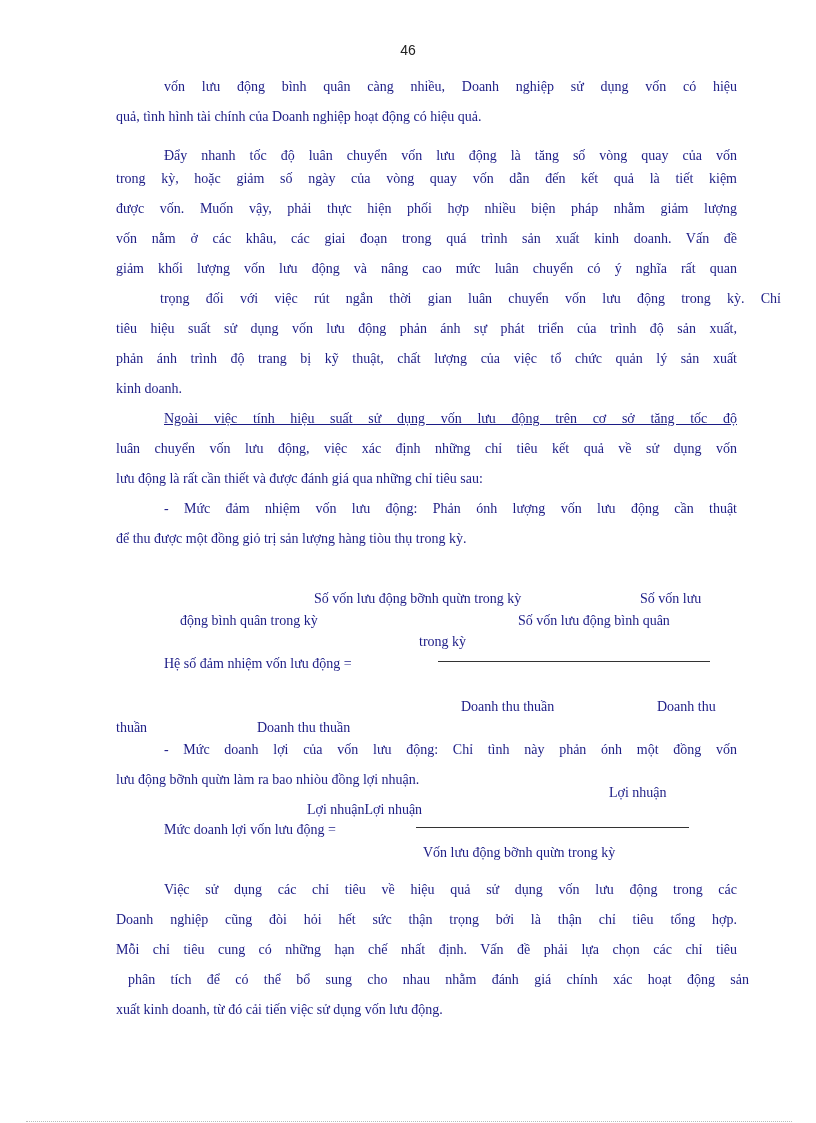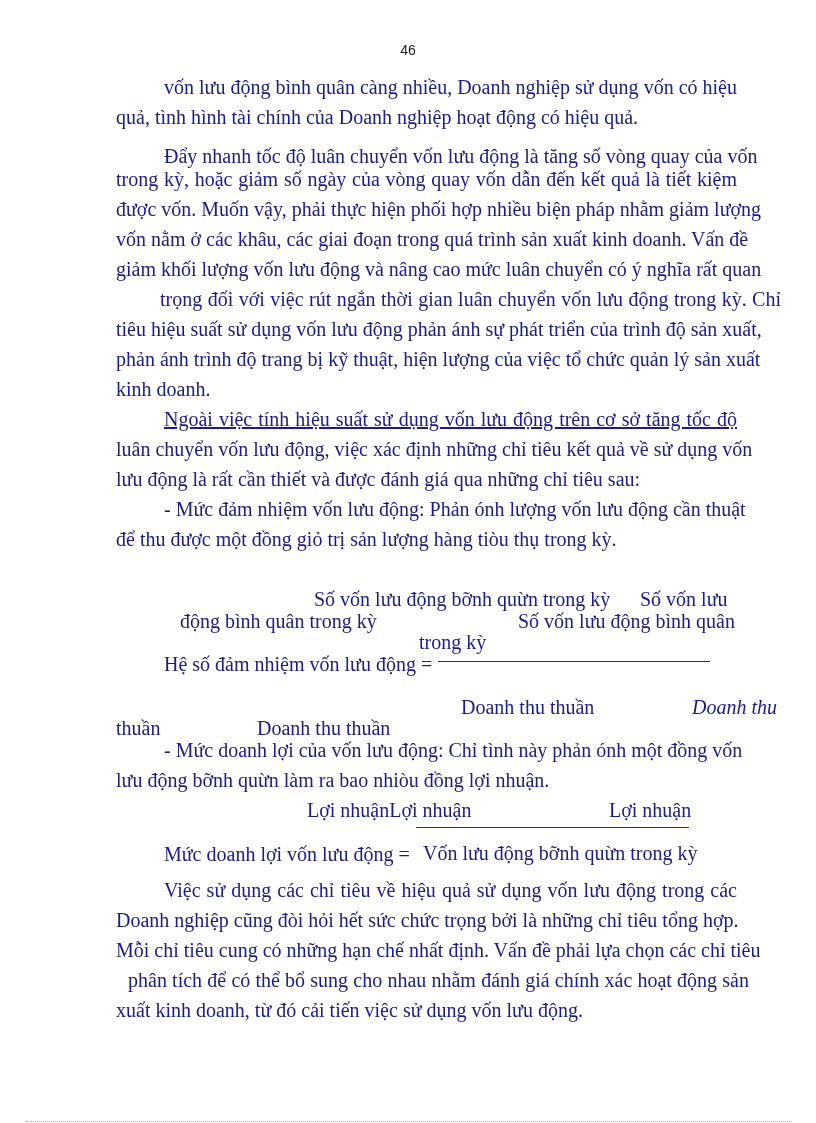--- a/index.html
+++ b/index.html
@@ -1,20 +1,20 @@
 <!DOCTYPE html>
 <html><head>
 <meta charset="utf-8">
 <style>
   html, body { margin: 0; padding: 0; background: #ffffff; }
   body { width: 816px; height: 1123px; position: relative; overflow: hidden;
          font-family: "Liberation Serif", "DejaVu Serif", serif; color: #1c1c86; }
   .page-number { position: absolute; top: 42px; left: 0; width: 816px; text-align: center;
                  font-family: "Liberation Sans", "DejaVu Sans", sans-serif; font-size: 14px; color: #222; }
-  .line { position: absolute; font-size: 20px; line-height: 20px; white-space: nowrap; }
+  .line { position: absolute; font-size: 14px; line-height: 20px; white-space: nowrap; }
   .just { left: 116px; width: 621px; text-align: justify; text-align-last: justify; }
   .last { text-align-last: left; }
   .abs { white-space: nowrap; }
   .frac-line { position: absolute; height: 0; border-top: 1px solid #333; }
   .dotted { position: absolute; left: 26px; top: 1121px; width: 766px; border-top: 1px dotted #bbb; }
 </style>
 </head>
 <body>
 
 <div>
@@ -23,55 +23,55 @@
   <div class="line just" style="top:77px; left:164px; width:573px;">vốn lưu động bình quân càng nhiều, Doanh nghiệp sử dụng vốn có hiệu</div>
   <div class="line just last" style="top:107px;">quả, tình hình tài chính của Doanh nghiệp hoạt động có hiệu quả.</div>
 
   <div class="line just" style="top:146px; left:164px; width:573px;">Đẩy nhanh tốc độ luân chuyển vốn lưu động là tăng số vòng quay của vốn</div>
   <div class="line just" style="top:169px;">trong kỳ, hoặc giảm số ngày của vòng quay vốn dẫn đến kết quả là tiết kiệm</div>
   <div class="line just" style="top:199px;">được vốn. Muốn vậy, phải thực hiện phối hợp nhiều biện pháp nhằm giảm lượng</div>
   <div class="line just" style="top:229px;">vốn nằm ở các khâu, các giai đoạn trong quá trình sản xuất kinh doanh. Vấn đề</div>
   <div class="line just" style="top:259px;">giảm khối lượng vốn lưu động và nâng cao mức luân chuyển có ý nghĩa rất quan</div>
   <div class="line just" style="top:289px;margin-left:44px;">trọng đối với việc rút ngắn thời gian luân chuyển vốn lưu động trong kỳ. Chỉ</div>
   <div class="line just" style="top:319px;">tiêu hiệu suất sử dụng vốn lưu động phản ánh sự phát triển của trình độ sản xuất,</div>
-  <div class="line just" style="top:349px;">phản ánh trình độ trang bị kỹ thuật, hiện lượng của việc tổ chức quản lý sản xuất</div>
+  <div class="line just" style="top:349px;">phản ánh trình độ trang bị kỹ thuật, chất lượng của việc tổ chức quản lý sản xuất</div>
   <div class="line just last" style="top:379px;">kinh doanh.</div>
 
   <div class="line just" style="top:409px; left:164px; width:573px;text-decoration:underline;">Ngoài việc tính hiệu suất sử dụng vốn lưu động trên cơ sở tăng tốc độ</div>
   <div class="line just" style="top:439px;">luân chuyển vốn lưu động, việc xác định những chỉ tiêu kết quả về sử dụng vốn</div>
   <div class="line just last" style="top:469px;">lưu động là rất cần thiết và được đánh giá qua những chỉ tiêu sau:</div>
 
   <div class="line just" style="top:499px; left:164px; width:573px;">- Mức đảm nhiệm vốn lưu động: Phản ónh lượng vốn lưu động cần thuật</div>
   <div class="line just last" style="top:529px;">để thu được một đồng giỏ trị sản lượng hàng tiòu thụ trong kỳ.</div>
 
   <div>
     <div class="line abs" style="top:589px; left:314px;">Số vốn lưu động bỡnh quừn trong kỳ</div>
     <div class="line abs" style="top:589px; left:640px;">Số vốn lưu</div>
     <div class="line abs" style="top:611px; left:180px;">động bình quân trong kỳ</div>
     <div class="line abs" style="top:611px; left:518px;">Số vốn lưu động bình quân</div>
     <div class="line abs" style="top:632px; left:419px;">trong kỳ</div>
     <div class="line abs" style="top:654px; left:164px;">Hệ số đảm nhiệm vốn lưu động =</div>
     <div class="frac-line" style="top:661px; left:438px; width:272px;"></div>
     <div class="line abs" style="top:697px; left:461px;">Doanh thu thuần</div>
-    <div class="line abs" style="top:697px; left:692px;font-style:italic;">Doanh thu</div>
+    <div class="line abs" style="top:697px; left:657px;">Doanh thu</div>
     <div class="line abs" style="top:718px; left:116px;">thuần</div>
     <div class="line abs" style="top:718px; left:257px;">Doanh thu thuần</div>
   </div>
 
   <div class="line just" style="top:740px; left:164px; width:573px;">- Mức doanh lợi của vốn lưu động: Chỉ tình này phản ónh một đồng vốn</div>
   <div class="line just last" style="top:770px;">lưu động bỡnh quừn làm ra bao nhiòu đồng lợi nhuận.</div>
 
   <div>
     <div class="line abs" style="top:800px; left:307px;">Lợi nhuậnLợi nhuận</div>
-    <div class="line abs" style="top:800px; left:609px;">Lợi nhuận</div>
-    <div class="line abs" style="top:820px; left:164px;margin-top:24px;">Mức doanh lợi vốn lưu động =</div>
+    <div class="line abs" style="top:783px; left:609px;">Lợi nhuận</div>
+    <div class="line abs" style="top:820px; left:164px;">Mức doanh lợi vốn lưu động =</div>
     <div class="frac-line" style="top:827px; left:416px; width:273px;"></div>
     <div class="line abs" style="top:843px; left:423px;">Vốn lưu động bỡnh quừn trong kỳ</div>
   </div>
 
   <div class="line just" style="top:880px; left:164px; width:573px;">Việc sử dụng các chỉ tiêu về hiệu quả sử dụng vốn lưu động trong các</div>
-  <div class="line just" style="top:910px;">Doanh nghiệp cũng đòi hỏi hết sức chức trọng bởi là những chỉ tiêu tổng hợp.</div>
+  <div class="line just" style="top:910px;">Doanh nghiệp cũng đòi hỏi hết sức thận trọng bởi là thận chỉ tiêu tổng hợp.</div>
   <div class="line just" style="top:940px;">Mỗi chỉ tiêu cung có những hạn chế nhất định. Vấn đề phải lựa chọn các chỉ tiêu</div>
   <div class="line just" style="top:970px;margin-left:12px;">phân tích để có thể bổ sung cho nhau nhằm đánh giá chính xác hoạt động sản</div>
   <div class="line just last" style="top:1000px;">xuất kinh doanh, từ đó cải tiến việc sử dụng vốn lưu động.</div>
 
   <div class="dotted"></div>
 </div>
 
 </body></html>

